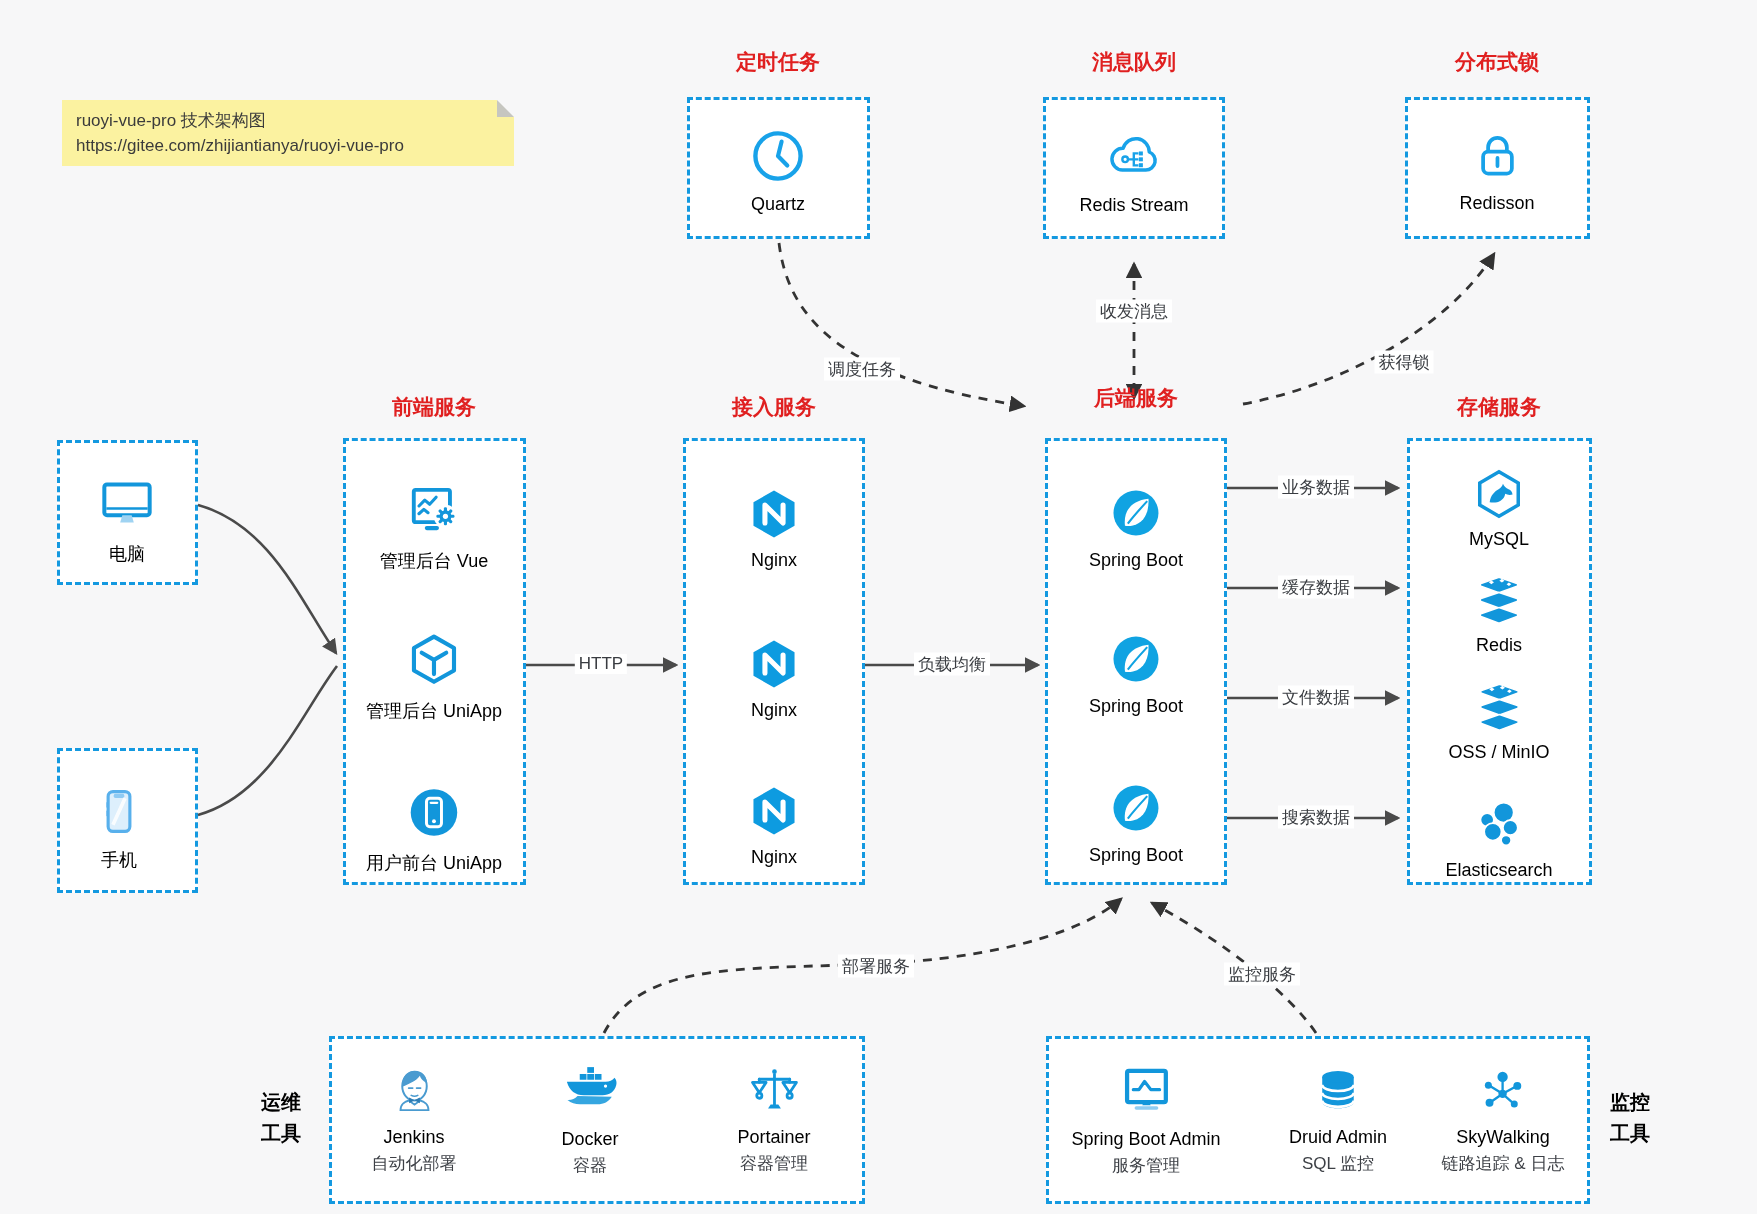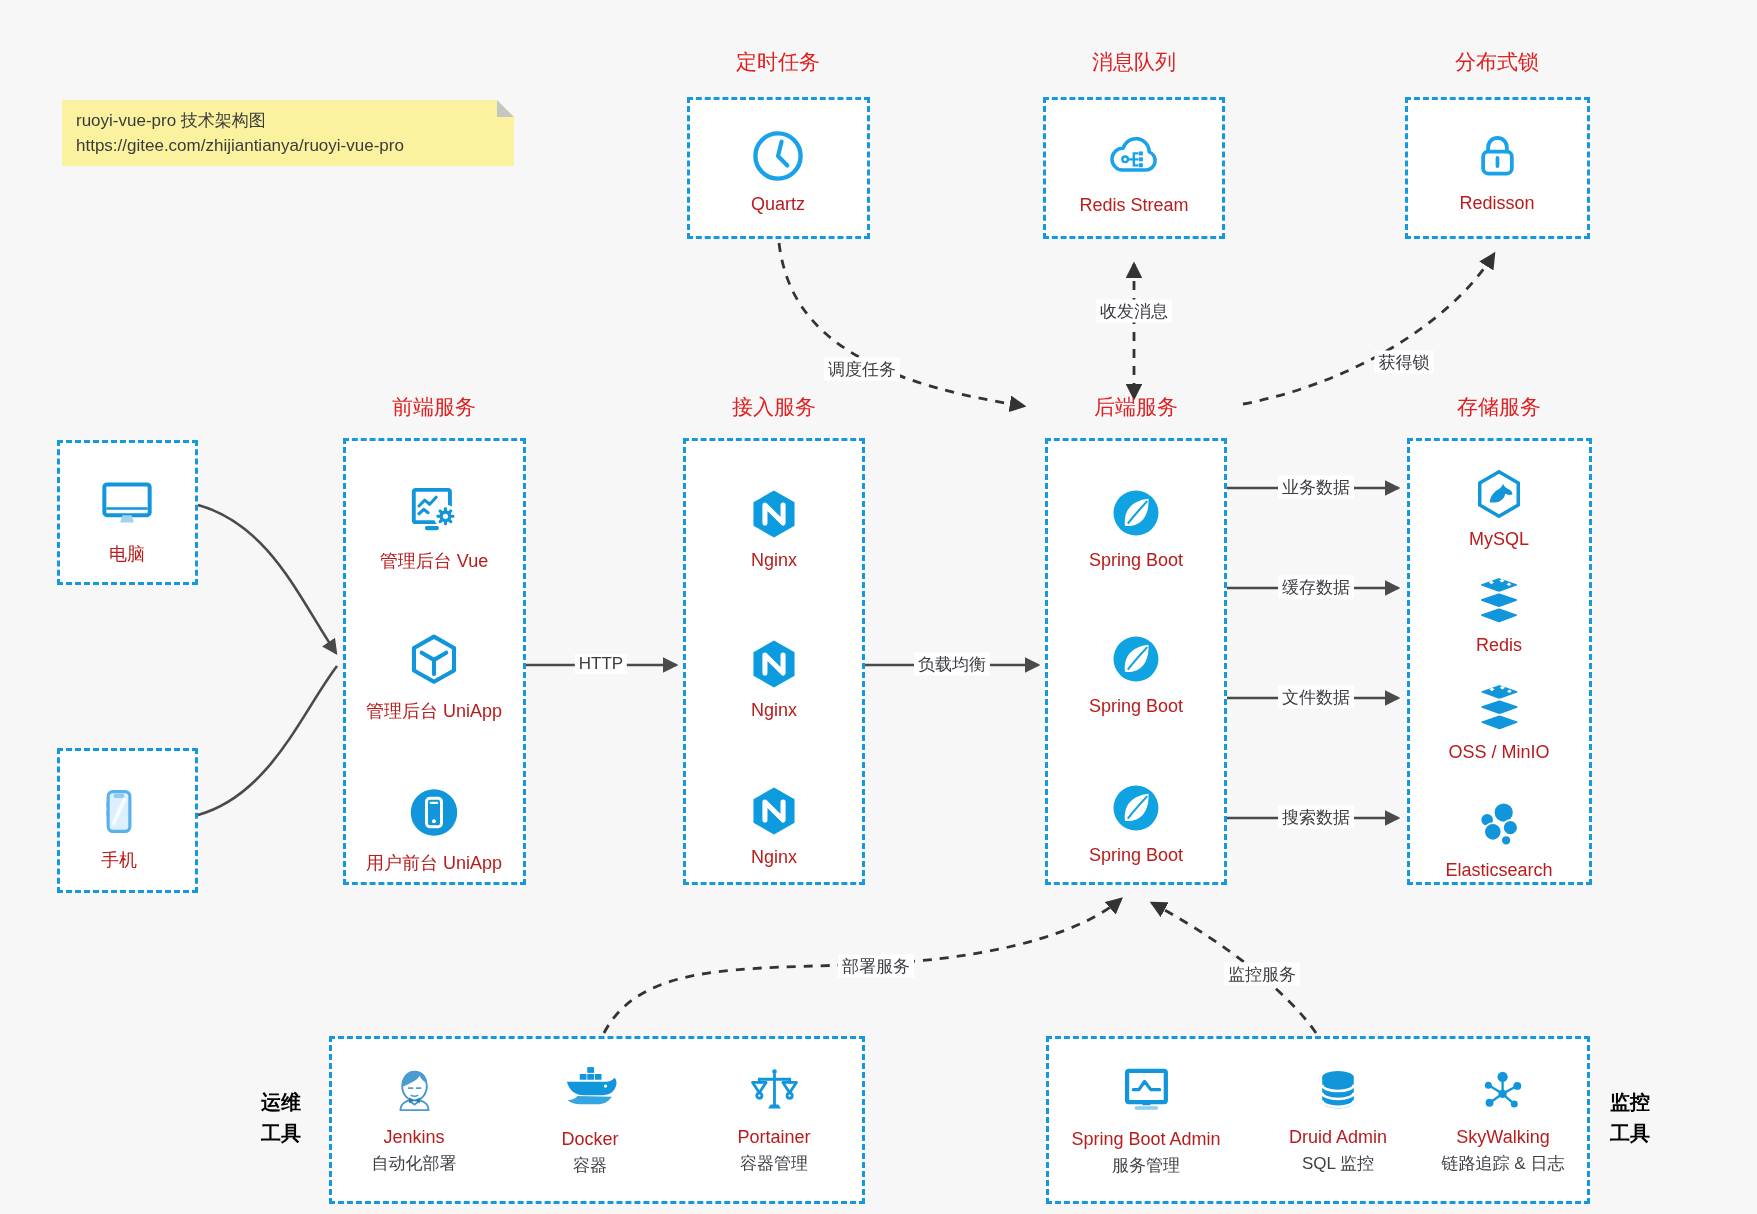--- a/index.html
+++ b/index.html
@@ -1,25 +1,25 @@
 <!DOCTYPE html>
 <html><head>
 <meta charset="utf-8">
 <style>
   html,body{margin:0;padding:0;background:#f7f7f8;}
   .canvas{position:relative;width:1757px;height:1214px;background:#f7f7f8;
           font-family:"Liberation Sans",sans-serif;overflow:hidden;}
   .gbox{position:absolute;box-sizing:border-box;border:3px dashed #1499e0;background:#ffffff;z-index:1;}
-  .gtitle{position:absolute;transform:translate(-50%,-50%);color:#e02020;font-size:21px;font-weight:normal;
+  .gtitle{position:absolute;transform:translate(-50%,-50%);color:#e02020;font-size:21px;font-weight:bold;
           white-space:nowrap;z-index:4;}
   .side-title{position:absolute;transform:translate(-50%,-50%);color:#000000;font-size:20px;font-weight:bold;
           text-align:left;line-height:1.55;z-index:4;white-space:nowrap;}
   .node{position:absolute;transform:translate(-50%,-50%);display:flex;flex-direction:column;align-items:center;
           gap:7px;z-index:3;}
-  .node .lbl{font-size:18px;color:#b91c1c;white-space:nowrap;text-align:left;}
+  .node .lbl{font-size:18px;color:#000000;white-space:nowrap;text-align:left;}
   .node .sub{font-size:17px;color:#3d4046;margin-top:-3px;white-space:nowrap;}
   .elabel{position:absolute;transform:translate(-50%,-50%);background:#ffffff;padding:0 4px;font-size:17px;
           color:#393c41;white-space:nowrap;z-index:4;}
   .note{position:absolute;left:62px;top:100px;width:452px;height:66px;background:#fbf2a0;z-index:2;
           box-sizing:border-box;padding:9px 0 7px 14px;font-size:17px;color:#3b3b3b;line-height:1.45;}
   .note::after{content:"";position:absolute;top:0;right:0;border-style:solid;border-width:0 17px 17px 0;
           border-color:#f7f7f8 #f7f7f8 #c6c6c0 transparent;}
   .overlay{position:absolute;left:0;top:0;z-index:2;pointer-events:none;}
 </style>
 </head>
@@ -30,21 +30,21 @@
   <div class="note">
     <div>ruoyi-vue-pro 技术架构图</div>
     <div>https://gitee.com/zhijiantianya/ruoyi-vue-pro</div>
   </div>
 
   <div class="gtitle" style="left:778px;top:62px">定时任务</div>
   <div class="gtitle" style="left:1134px;top:62px">消息队列</div>
   <div class="gtitle" style="left:1497px;top:62px">分布式锁</div>
   <div class="gtitle" style="left:434px;top:407px">前端服务</div>
   <div class="gtitle" style="left:774px;top:407px">接入服务</div>
-  <div class="gtitle" style="left:1136px;top:407px">后端服务</div>
+  <div class="gtitle" style="left:1136px;top:398px">后端服务</div>
   <div class="gtitle" style="left:1499px;top:407px">存储服务</div>
   <div class="side-title" style="left:281px;top:1118px">
     <div>运维</div>
     <div>工具</div>
   </div>
   <div class="side-title" style="left:1630px;top:1118px">
     <div>监控</div>
     <div>工具</div>
   </div>
 

